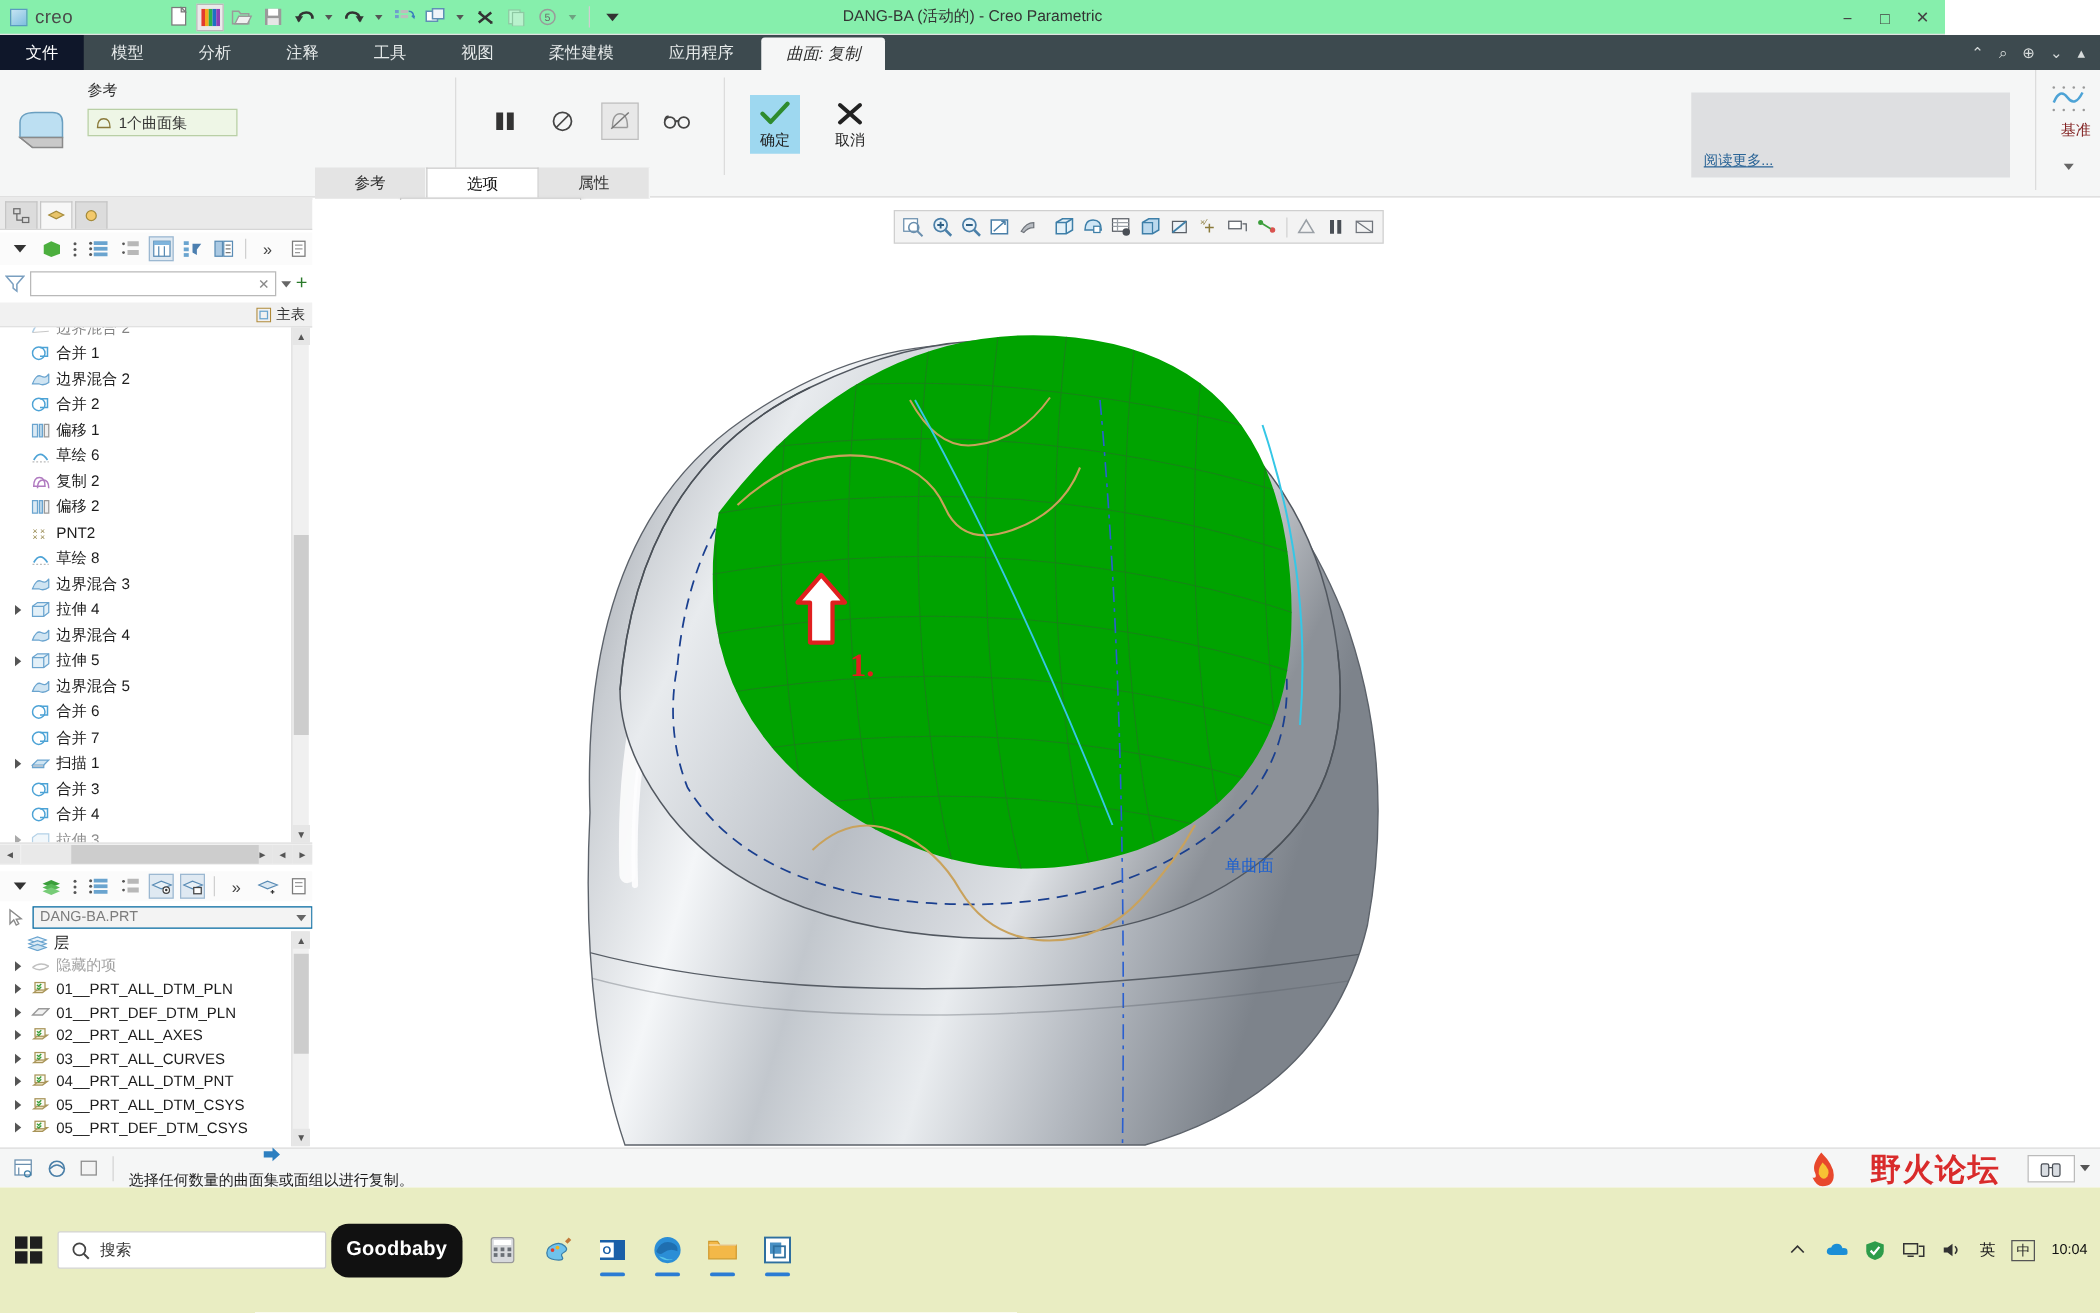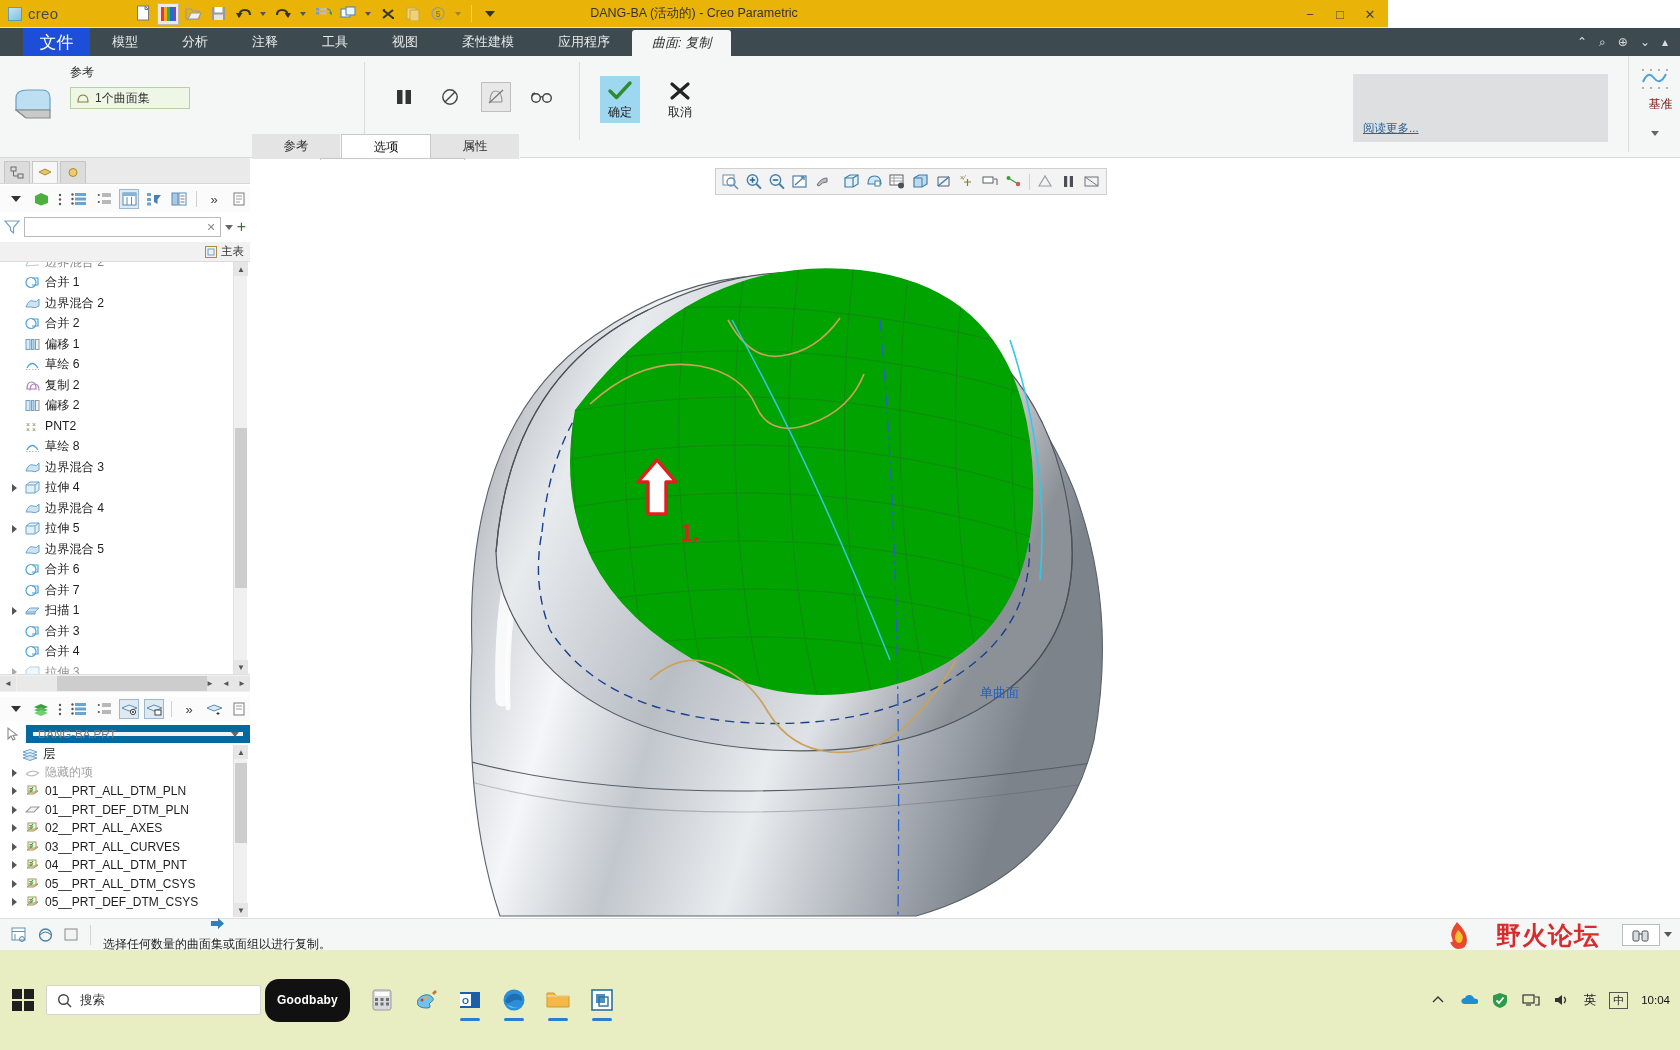--- a/index.html
+++ b/index.html
@@ -7,22 +7,22 @@
   body {
     font-family: "Liberation Sans", "DejaVu Sans", sans-serif;
     font-size: 12px;
     background: #ffffff;
     -webkit-font-smoothing: antialiased;
   }
   .app { position:relative; width:1680px; height:1050px; }
 
   
   .titlebar {
-    position:absolute; left:0; top:0; width:1388px; height:28px;
-    background:#eab308; border-bottom:1px solid #e2e2e2;
+    position:absolute; left:0; top:0; width:1556px; height:28px;
+    background:#86efac; border-bottom:1px solid #e2e2e2;
     display:flex; align-items:center;
   }
   .creo-logo { display:flex; align-items:center; gap:6px; padding-left:8px; width:110px;}
   .creo-cube {
     width:14px; height:14px; background:linear-gradient(145deg,#c5e3f2,#7fbfe0);
     border:1px solid #5a9bc0;
   }
   .creo-word { font-size:15px; color:#4a4a4a; letter-spacing:0.3px; }
   .qat { display:flex; align-items:center; gap:3px; margin-left:22px; }
   .qicon {
@@ -38,22 +38,22 @@
   }
   .winbtns { position:absolute; right:4px; top:0; height:28px; display:flex; align-items:center; gap:2px;}
   .winbtn { width:28px;height:24px; display:flex;align-items:center;justify-content:center; font-size:13px; color:#444;}
 
   
   .menubar {
     position:absolute; left:0; top:28px; width:1680px; height:28px;
     background:#3d4a4f; display:flex; align-items:stretch;
   }
   .menu-file {
-    background:#1d4ed8; color:#fff; display:flex; align-items:center; justify-content:center;
-    width:67px; font-size:17px;margin-left:23px;
+    background:#0f172a; color:#fff; display:flex; align-items:center; justify-content:center;
+    width:67px; font-size:13px;
   }
   .menu-item {
     display:flex; align-items:center; justify-content:center; color:#e6eaea;
     font-size:13px; padding:0 22px; white-space:nowrap;
   }
   .menu-item.active-tab {
     background:#f5f6f6; color:#2b2b2b; font-style:italic; padding:0 20px;
     border-top-left-radius:3px; border-top-right-radius:3px; margin-top:2px;
   }
   .menubar-right { margin-left:auto; display:flex; align-items:center; gap:12px; padding-right:12px; color:#d8dcdc; font-size:12px;}
@@ -181,21 +181,21 @@
   
   .layertoolbar {
     position:absolute; left:0; top:697px; width:250px; height:24px;
     display:flex; align-items:center; gap:5px; padding-left:6px; background:#fbfbfb;
   }
   .layerpath {
     position:absolute; left:0; top:723px; width:250px; height:22px;
     display:flex; align-items:center; gap:6px; padding-left:4px;
   }
   .lp-input {
-    flex:1; height:18px; border:7px solid #0369a1; background:#f3f3f3;
+    flex:1; height:18px; border:1px solid #0369a1; background:#f3f3f3;
     display:flex; align-items:center; padding:0 16px 0 5px; font-size:11.5px; color:#7c7c7c; position:relative;
   }
   .lp-caret { position:absolute; right:4px; width:0;height:0;border-left:4px solid transparent;border-right:4px solid transparent;border-top:5px solid #666;}
   .layerbody {
     position:absolute; left:0; top:745px; width:233px; height:172px; background:#fff; overflow:hidden;
   }
   .lrow { height:18.5px; display:flex; align-items:center; gap:5px; font-size:12px; color:#1d1d1d; white-space:nowrap;}
   .lrow.root { padding-left:22px; font-size:12.5px;}
   .lrow.child { padding-left:10px; }
   .lrow.dim { color:#a3a3a3; }
@@ -245,21 +245,21 @@
     position:absolute; left:0; top:950px; width:1680px; height:100px;
     background:#e9edc2; display:flex; align-items:center;
   }
   .tb-start { width:46px;height:40px;display:flex;align-items:center;justify-content:center;}
   .tb-search {
     width:215px;height:30px;background:#fff;border:1px solid #d4d4d4;border-radius:2px;
     display:flex;align-items:center;gap:8px;padding-left:10px;font-size:12.5px;color:#333;
   }
   .tb-pill {
     margin-left:4px; background:#111; color:#fff; border-radius:14px;
-    height:43px; padding:0 12px; display:flex; align-items:center; font-size:12px;
+    height:43px; padding:0 12px; display:flex; align-items:center; font-size:16px;
     font-weight:bold; letter-spacing:0.2px;
   }
   .tb-apps { display:flex; align-items:center; gap:16px; margin-left:18px; }
   .tb-app { width:28px;height:28px; display:flex;align-items:center;justify-content:center; position:relative;}
   .tb-app.run::after { content:""; position:absolute; bottom:-7px; left:4px; width:20px; height:3px; background:#2b7cd3; border-radius:2px;}
   .tb-tray { margin-left:auto; display:flex; align-items:center; gap:13px; padding-right:10px; font-size:12.5px; color:#222;}
   .tray-ic { width:18px;height:18px;display:flex;align-items:center;justify-content:center;}
   .tb-clock { display:flex; flex-direction:column; align-items:flex-end; font-size:11.5px; color:#111; line-height:1.25;}
   .ime-box { border:1px solid #555; padding:0 3px; font-size:11px;}
 </style>

